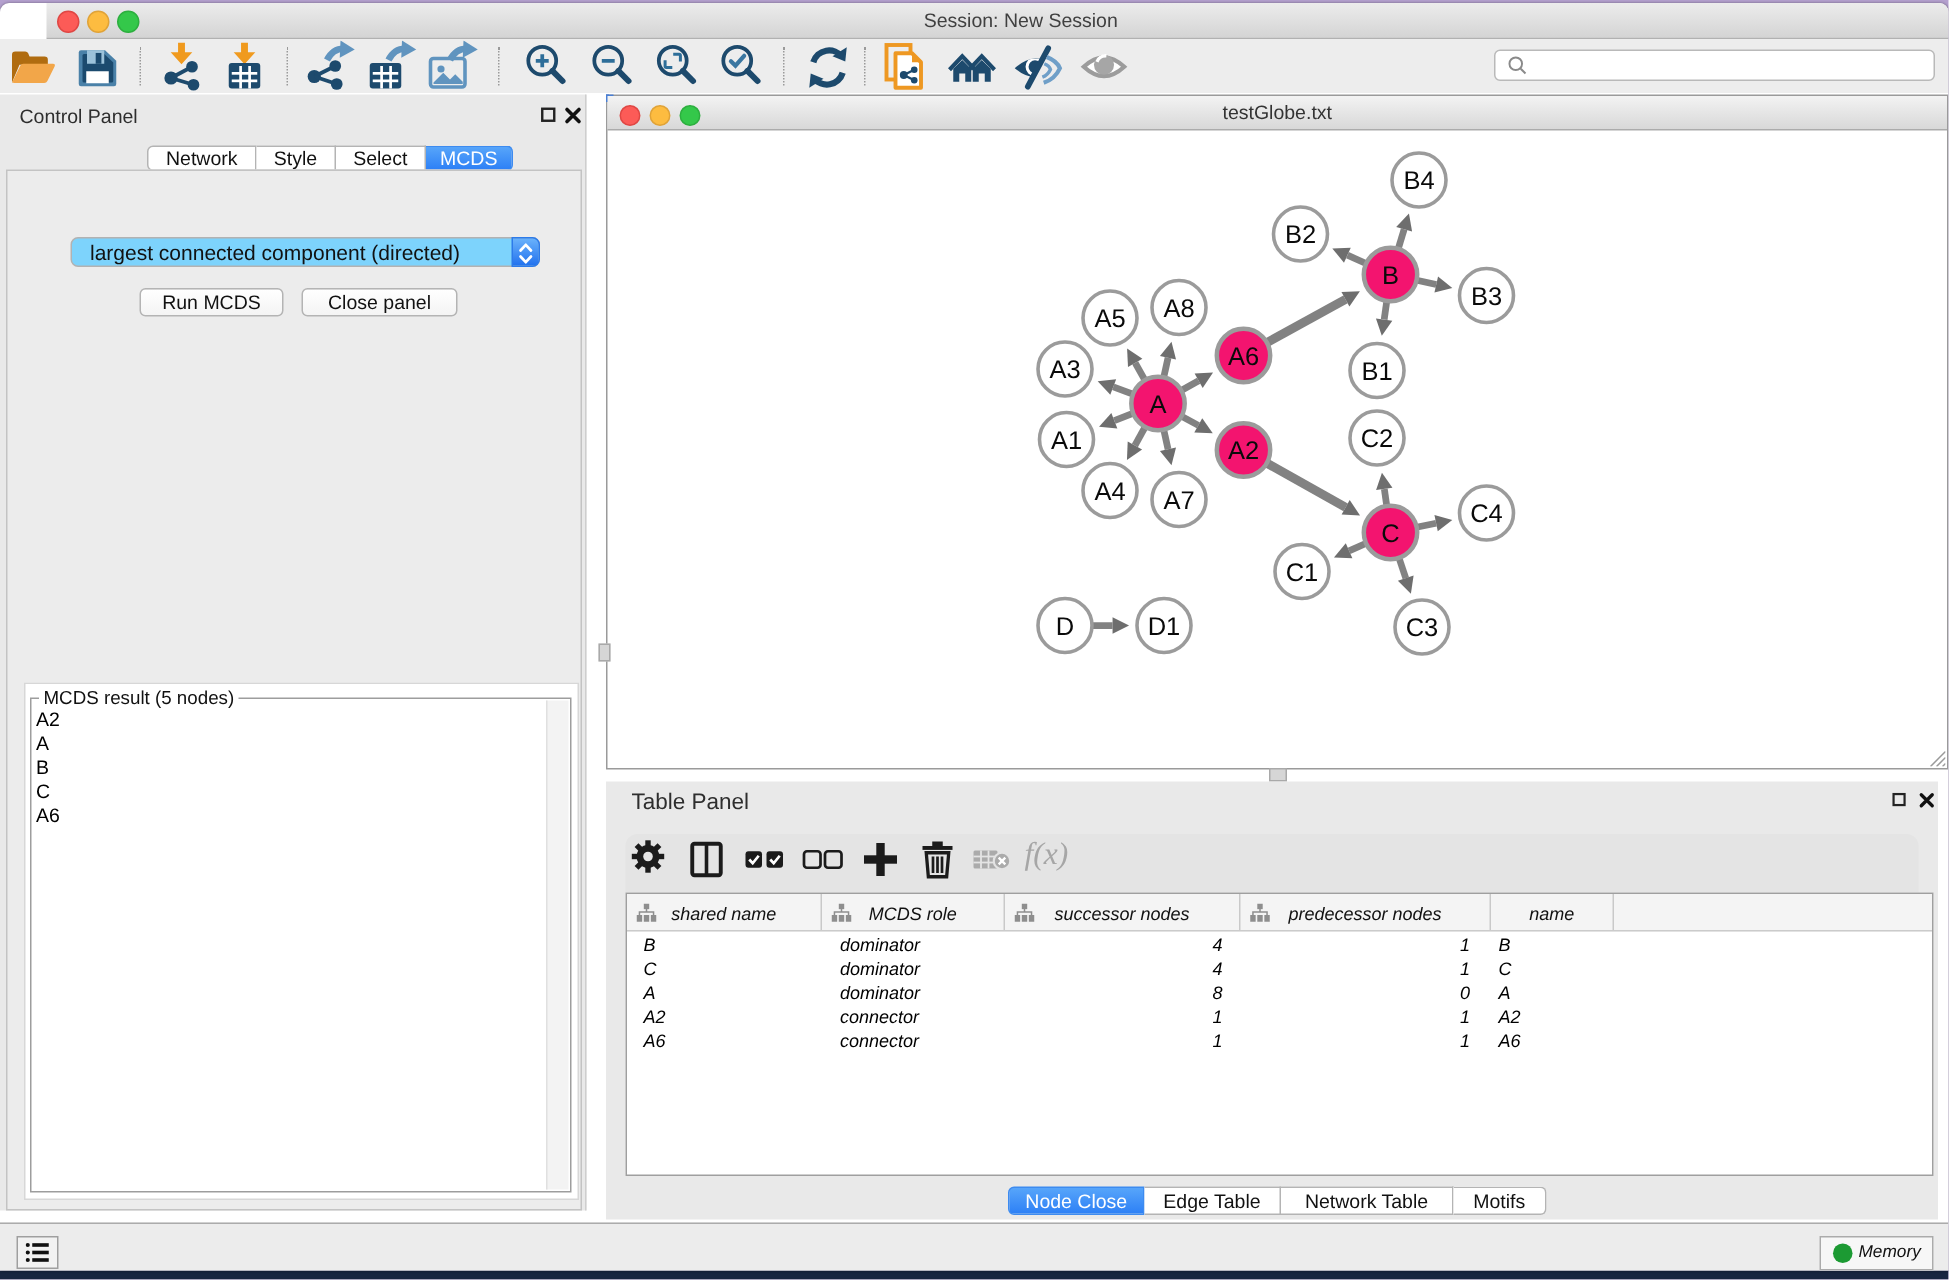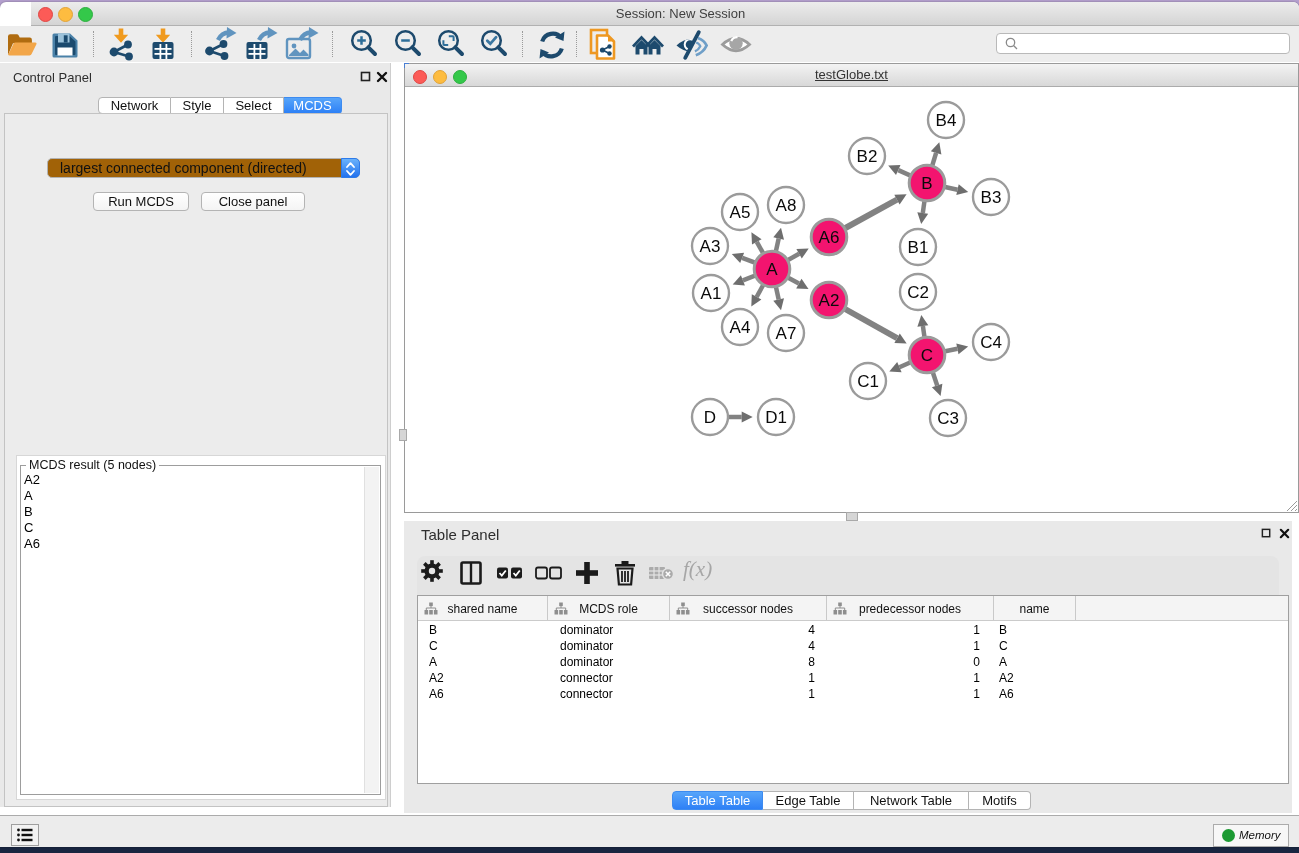--- a/index.html
+++ b/index.html
@@ -24,46 +24,46 @@
 #cp-title{position:absolute;left:13px;top:7px;font-size:13px;color:#2e2e2e;text-align:center;}
 .tabs{position:absolute;display:flex;height:17px;}
 .tab{height:15px;line-height:16px;font-size:13px;color:#111;background:#fff;
   border:1px solid #b4b4b4;border-left:none;padding:0;text-align:center;}
 .tab.first{border-left:1px solid #b4b4b4;border-radius:4px 0 0 4px;}
 .tab.last{border-radius:0 4px 4px 0;}
 .tab.sel{background:linear-gradient(#57a5fa,#2d80f6);color:#fff;border-color:#3d8bf0;}
 #cp-content{position:absolute;left:4px;top:50px;width:382px;height:692px;
   background:#ececec;border:1px solid #c3c3c3;}
 #opt-label{position:absolute;left:0;top:20px;width:100%;text-align:center;font-size:14px;color:#111;}
-#combo{position:absolute;left:42px;top:44px;width:311px;height:18px;background:#a16207;
+#combo{position:absolute;left:42px;top:44px;width:311px;height:18px;background:#7dd3fc;
   border:1px solid #b2b2b2;border-radius:5px;text-align:right;}
 #combo .txt{position:absolute;left:12px;top:1px;font-size:14px;color:#111;}
 #combo .btn{position:absolute;right:-1px;top:-1px;width:17px;height:18px;border-radius:0 5px 5px 0;
   background:linear-gradient(#6ab2fb,#2272ee);border:1px solid #2d7bea;}
 .cpbtn{position:absolute;top:78px;height:17px;background:linear-gradient(#ffffff,#f4f4f4);
   border:1px solid #b4b4b4;border-radius:4px;font-size:13px;color:#111;
   text-align:center;line-height:17px;}
 #resultbox{position:absolute;left:11px;top:341px;width:368px;height:343px;background:#fff;
   border:1px solid #d7d7d7;}
 #fieldset{position:absolute;left:3px;top:9px;right:4px;bottom:4px;border:1px solid #9d9d9d;}
 #legend{position:absolute;left:5px;top:-8px;background:#fff;padding:0 3px;font-size:12.5px;color:#111;}
 #mcdslist{position:absolute;left:3px;top:6px;font-size:13px;color:#000;line-height:16px;}
 #listscroll{position:absolute;right:1px;top:1px;width:14px;bottom:1px;background:#f3f3f3;border-left:1px solid #e0e0e0;}
 
 #netwin{position:absolute;left:404px;top:1px;width:893px;height:448px;background:#fff;
   border:1px solid #9a9a9a;}
 #nw-titlebar{position:absolute;left:0;top:0;width:100%;height:22px;
   background:linear-gradient(#f3f3f3,#d8d8d8);border-bottom:1px solid #ababab;}
-#nw-title{position:absolute;top:3px;width:100%;text-align:center;font-size:13px;color:#333;text-decoration:underline;}
+#nw-title{position:absolute;top:3px;width:100%;text-align:center;font-size:13px;color:#333;}
 .tl2{position:absolute;top:6px;width:12px;height:12px;border-radius:50%;}
 
 #tpanel{position:absolute;left:404px;top:459px;width:888px;height:292px;background:#e9e9e9;}
 #tp-title{position:absolute;left:17px;top:5px;font-size:15px;color:#2e2e2e;}
 #tp-toolbar{position:absolute;left:13px;top:35px;width:862px;height:39px;background:#e4e4e4;border-radius:8px 8px 0 0;}
-#ttable{position:absolute;left:13px;top:74px;width:870px;height:187px;background:#fff;border:1px solid #9f9f9f;}
+#ttable{position:absolute;left:13px;top:74px;width:870px;height:187px;background:#fff;border:1px solid #9f9f9f;font-style:italic;}
 #thead{position:absolute;left:0;top:0;width:100%;height:24px;background:#f4f4f4;border-bottom:1px solid #cbcbcb;}
 .th{position:absolute;top:0;height:24px;border-right:1px solid #c9c9c9;font-size:12px;color:#111;}
 .th span{position:absolute;top:6px;width:100%;text-align:center;}
 .trow{position:absolute;font-size:12px;color:#000;height:16px;}
 .tcell{position:absolute;top:0;}
 .num{text-align:right;}
 #ttabs{position:absolute;display:flex;left:268px;top:270px;height:19px;}
 #ttabs .tab{height:17px;line-height:18px;}
 
 #statusbar{position:absolute;left:0;top:813px;width:1299px;height:31px;background:#ececec;
@@ -482,21 +482,21 @@
 </div>
 <div class="trow" style="left:0;top:91px;width:100%;">
 <span class="tcell" style="left:11px;">A6</span>
 <span class="tcell" style="left:142px;">connector</span>
 <span class="tcell num" style="left:252px;width:145px;">1</span>
 <span class="tcell num" style="left:409px;width:153px;">1</span>
 <span class="tcell" style="left:581px;">A6</span>
 </div>
       </div>
       <div id="ttabs">
-        <div class="tab first sel" style="width:89px;">Table Table</div>
+        <div class="tab first sel" style="width:89px;">Node Close</div>
         <div class="tab" style="width:90px;">Edge Table</div>
         <div class="tab" style="width:114px;">Network Table</div>
         <div class="tab last" style="width:61px;">Motifs</div>
       </div>
     </div>
   </div>
   <div id="statusbar">
     <div id="menubtn">
       <svg width="16" height="14" viewBox="0 0 16 14" style="position:absolute;left:5px;top:3px">
         <circle cx="1.5" cy="2" r="1.4" fill="#111"></circle>

